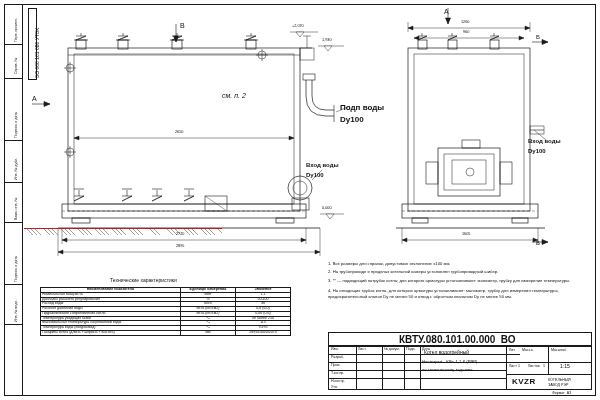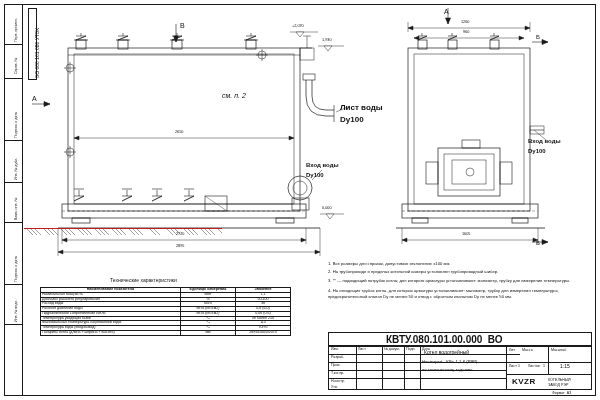--- a/index.html
+++ b/index.html
@@ -234,21 +234,21 @@
   <div class="hatch" style="left:24px;top:229px;width:198px;height:6px;opacity:.55;"></div>
 
   <div class="txt t7" style="left:180px;top:22px;">В</div>
   <div class="txt t7" style="left:32px;top:95px;">А</div>
   <div class="txt t7" style="left:444px;top:8px;">А</div>
   <div class="txt t6" style="left:536px;top:34px;">Б</div>
   <div class="txt t6" style="left:536px;top:240px;">Б</div>
 
   <div class="txt t7" style="left:222px;top:92px;font-style:italic;">см. п. 2</div>
 
-  <div class="txt t8" style="left:340px;top:104px;font-weight:bold;">Лист воды</div>
+  <div class="txt t8" style="left:340px;top:104px;font-weight:bold;">Подп воды</div>
   <div class="txt t8" style="left:340px;top:116px;font-weight:bold;">Dy100</div>
 
   <div class="txt t6" style="left:306px;top:162px;font-weight:bold;">Вход воды</div>
   <div class="txt t6" style="left:306px;top:172px;font-weight:bold;">Dy100</div>
 
   <div class="txt t6" style="left:528px;top:138px;font-weight:bold;">Вход воды</div>
   <div class="txt t6" style="left:528px;top:148px;font-weight:bold;">Dy100</div>
 
   <div class="dim" style="left:292px;top:24px;">+2,070</div>
   <div class="dim" style="left:322px;top:38px;">1,930</div>
@@ -329,21 +329,21 @@
           <td style="text-align:center">мм</td>
           <td style="text-align:center">2895х1605х2070</td>
         </tr>
       </tbody>
     </table>
   </div>
 
   <div class="box" style="left:328px;top:346px;width:264px;height:44px;border-width:1px;"></div>
 
   <div class="box" style="left:328px;top:332px;width:264px;height:14px;"></div>
-  <div class="txt t10" style="left:386px;top:335px;">КВТУ.080.101.00.000  ВО</div>
+  <div class="txt t10" style="left:399px;top:335px;">КВТУ.080.101.00.000  ВО</div>
 
   <div class="ln vl" style="left:356px;top:346px;height:44px;"></div>
   <div class="ln vl" style="left:382px;top:346px;height:44px;"></div>
   <div class="ln vl" style="left:404px;top:346px;height:44px;"></div>
   <div class="ln vl" style="left:420px;top:346px;height:44px;"></div>
   <div class="ln vl" style="left:506px;top:346px;height:44px;"></div>
   <div class="ln hl" style="left:328px;top:354px;width:192px;"></div>
   <div class="ln hl" style="left:328px;top:362px;width:178px;"></div>
   <div class="ln hl" style="left:328px;top:370px;width:178px;"></div>
   <div class="ln hl" style="left:328px;top:378px;width:178px;"></div>

